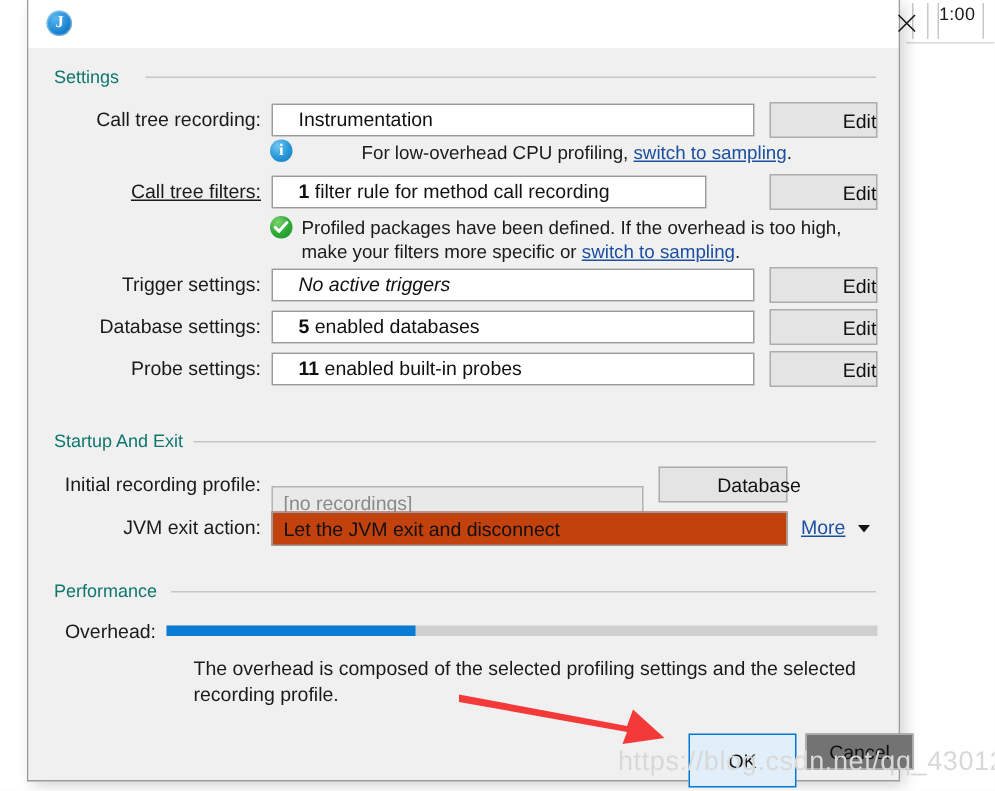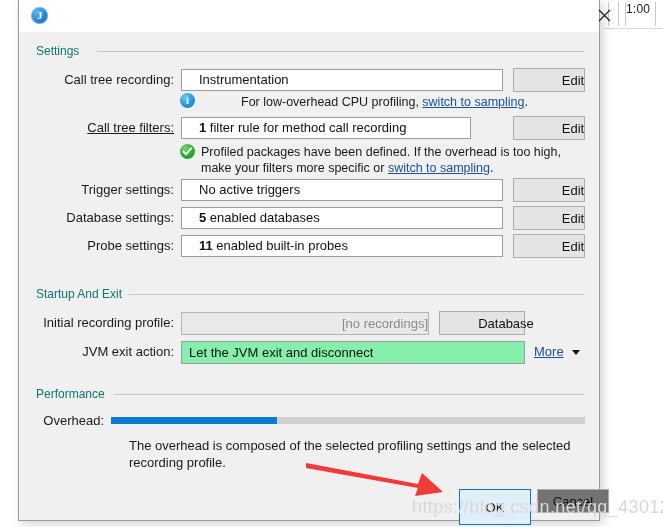--- a/index.html
+++ b/index.html
@@ -60,21 +60,21 @@
   .ico { position: absolute; width: 15px; height: 15px; border-radius: 50%; }
   .ico-info { background: radial-gradient(circle at 35% 28%, #73c8f2 0%, #2a9ada 50%, #0e77bd 100%); }
   .ico-info span { position: absolute; left: 0; right: 0; top: 0; text-align: center;
                    color: #fff; font-size: 11px; font-weight: bold; line-height: 15px;
                    font-family: "Liberation Serif", serif; }
   .ico-ok { background: radial-gradient(circle at 35% 28%, #7fd470 0%, #2fab37 50%, #159022 100%); }
   .ico-ok svg { position: absolute; left: 2px; top: 2px; }
 
   
   .combo { position: absolute; height: 23px; box-sizing: border-box; border: 1px solid #9b9b9b;
-           background: #86efac; font-size: 13px; color: #111; line-height: 21px; padding-left: 7px;
+           background: #c2410c; font-size: 13px; color: #111; line-height: 21px; padding-left: 7px;
            overflow: hidden; white-space: nowrap; }
   .combo.disabled { color: #8a8a8a; background: #e9e9e9; border-color: #b4b4b4; }
   .combo .arrow { position: absolute; right: 8px; top: 8px; width: 0; height: 0; }
 
   .morelink { position: absolute; font-size: 13px; color: #1b4fa0; text-decoration: underline; }
   .morecaret { position: absolute; width: 0; height: 0; border-left: 4.5px solid transparent;
                border-right: 4.5px solid transparent; border-top: 5px solid #111; }
 
   
   .bar-track { position: absolute; height: 7px; background: #cfcfcf; }
@@ -153,42 +153,42 @@
         <svg width="11" height="11" viewBox="0 0 11 11">
           <path d="M1.5 5.6 L4 8.2 L9.3 2.4" stroke="#ffffff" stroke-width="2" fill="none" stroke-linecap="round" stroke-linejoin="round"></path>
         </svg>
       </div>
       <div class="hint" style="left:182px; top:112px; width:392px;">
         <span>Profiled packages have been defined. If the overhead is too high, make your</span>
         <span>filters more specific or </span><a href="#">switch to sampling</a><span>.</span>
       </div>
 
       <div class="lbl" style="left:0px; top:150px; width:155px;">Trigger settings:</div>
-      <div class="field" style="left:162px; top:147px; width:322px;">
+      <div class="field" style="left:162px; top:147px; width:322px;font-style:italic;">
         <b></b><span>No active triggers</span>
       </div>
       <div class="btn" style="left:494px; top:146px; width:72px;">Edit</div>
 
       <div class="lbl" style="left:0px; top:178px; width:155px;">Database settings:</div>
       <div class="field" style="left:162px; top:175px; width:322px;">
         <b>5</b><span> enabled databases</span>
       </div>
       <div class="btn" style="left:494px; top:174px; width:72px;">Edit</div>
 
       <div class="lbl" style="left:0px; top:206px; width:155px;">Probe settings:</div>
       <div class="field" style="left:162px; top:203px; width:322px;">
         <b>11</b><span> enabled built-in probes</span>
       </div>
       <div class="btn" style="left:494px; top:202px; width:72px;">Edit</div>
 
       <div class="group-title" style="left:17px; top:255px;">Startup And Exit</div>
       <div class="group-line" style="left:110px; top:262px; width:455px;"></div>
 
       <div class="lbl" style="left:0px; top:283px; width:155px;">Initial recording profile:</div>
-      <div class="combo disabled" style="left:162px; top:280px; width:248px;text-align:right;">
+      <div class="combo disabled" style="left:162px; top:292px; width:248px;">
         <span>[no recordings]</span>
         <svg class="arrow" width="9" height="6" viewBox="0 0 9 6">
           <path d="M0.5 0.5 L4.5 4.5 L8.5 0.5" stroke="#8a8a8a" stroke-width="1.1" fill="none"></path>
         </svg>
       </div>
       <div class="btn" style="left:420px; top:279px; width:86px;">Database</div>
 
       <div class="lbl" style="left:0px; top:312px; width:155px;">JVM exit action:</div>
       <div class="combo" style="left:162px; top:309px; width:344px;">
         <span>Let the JVM exit and disconnect</span>

